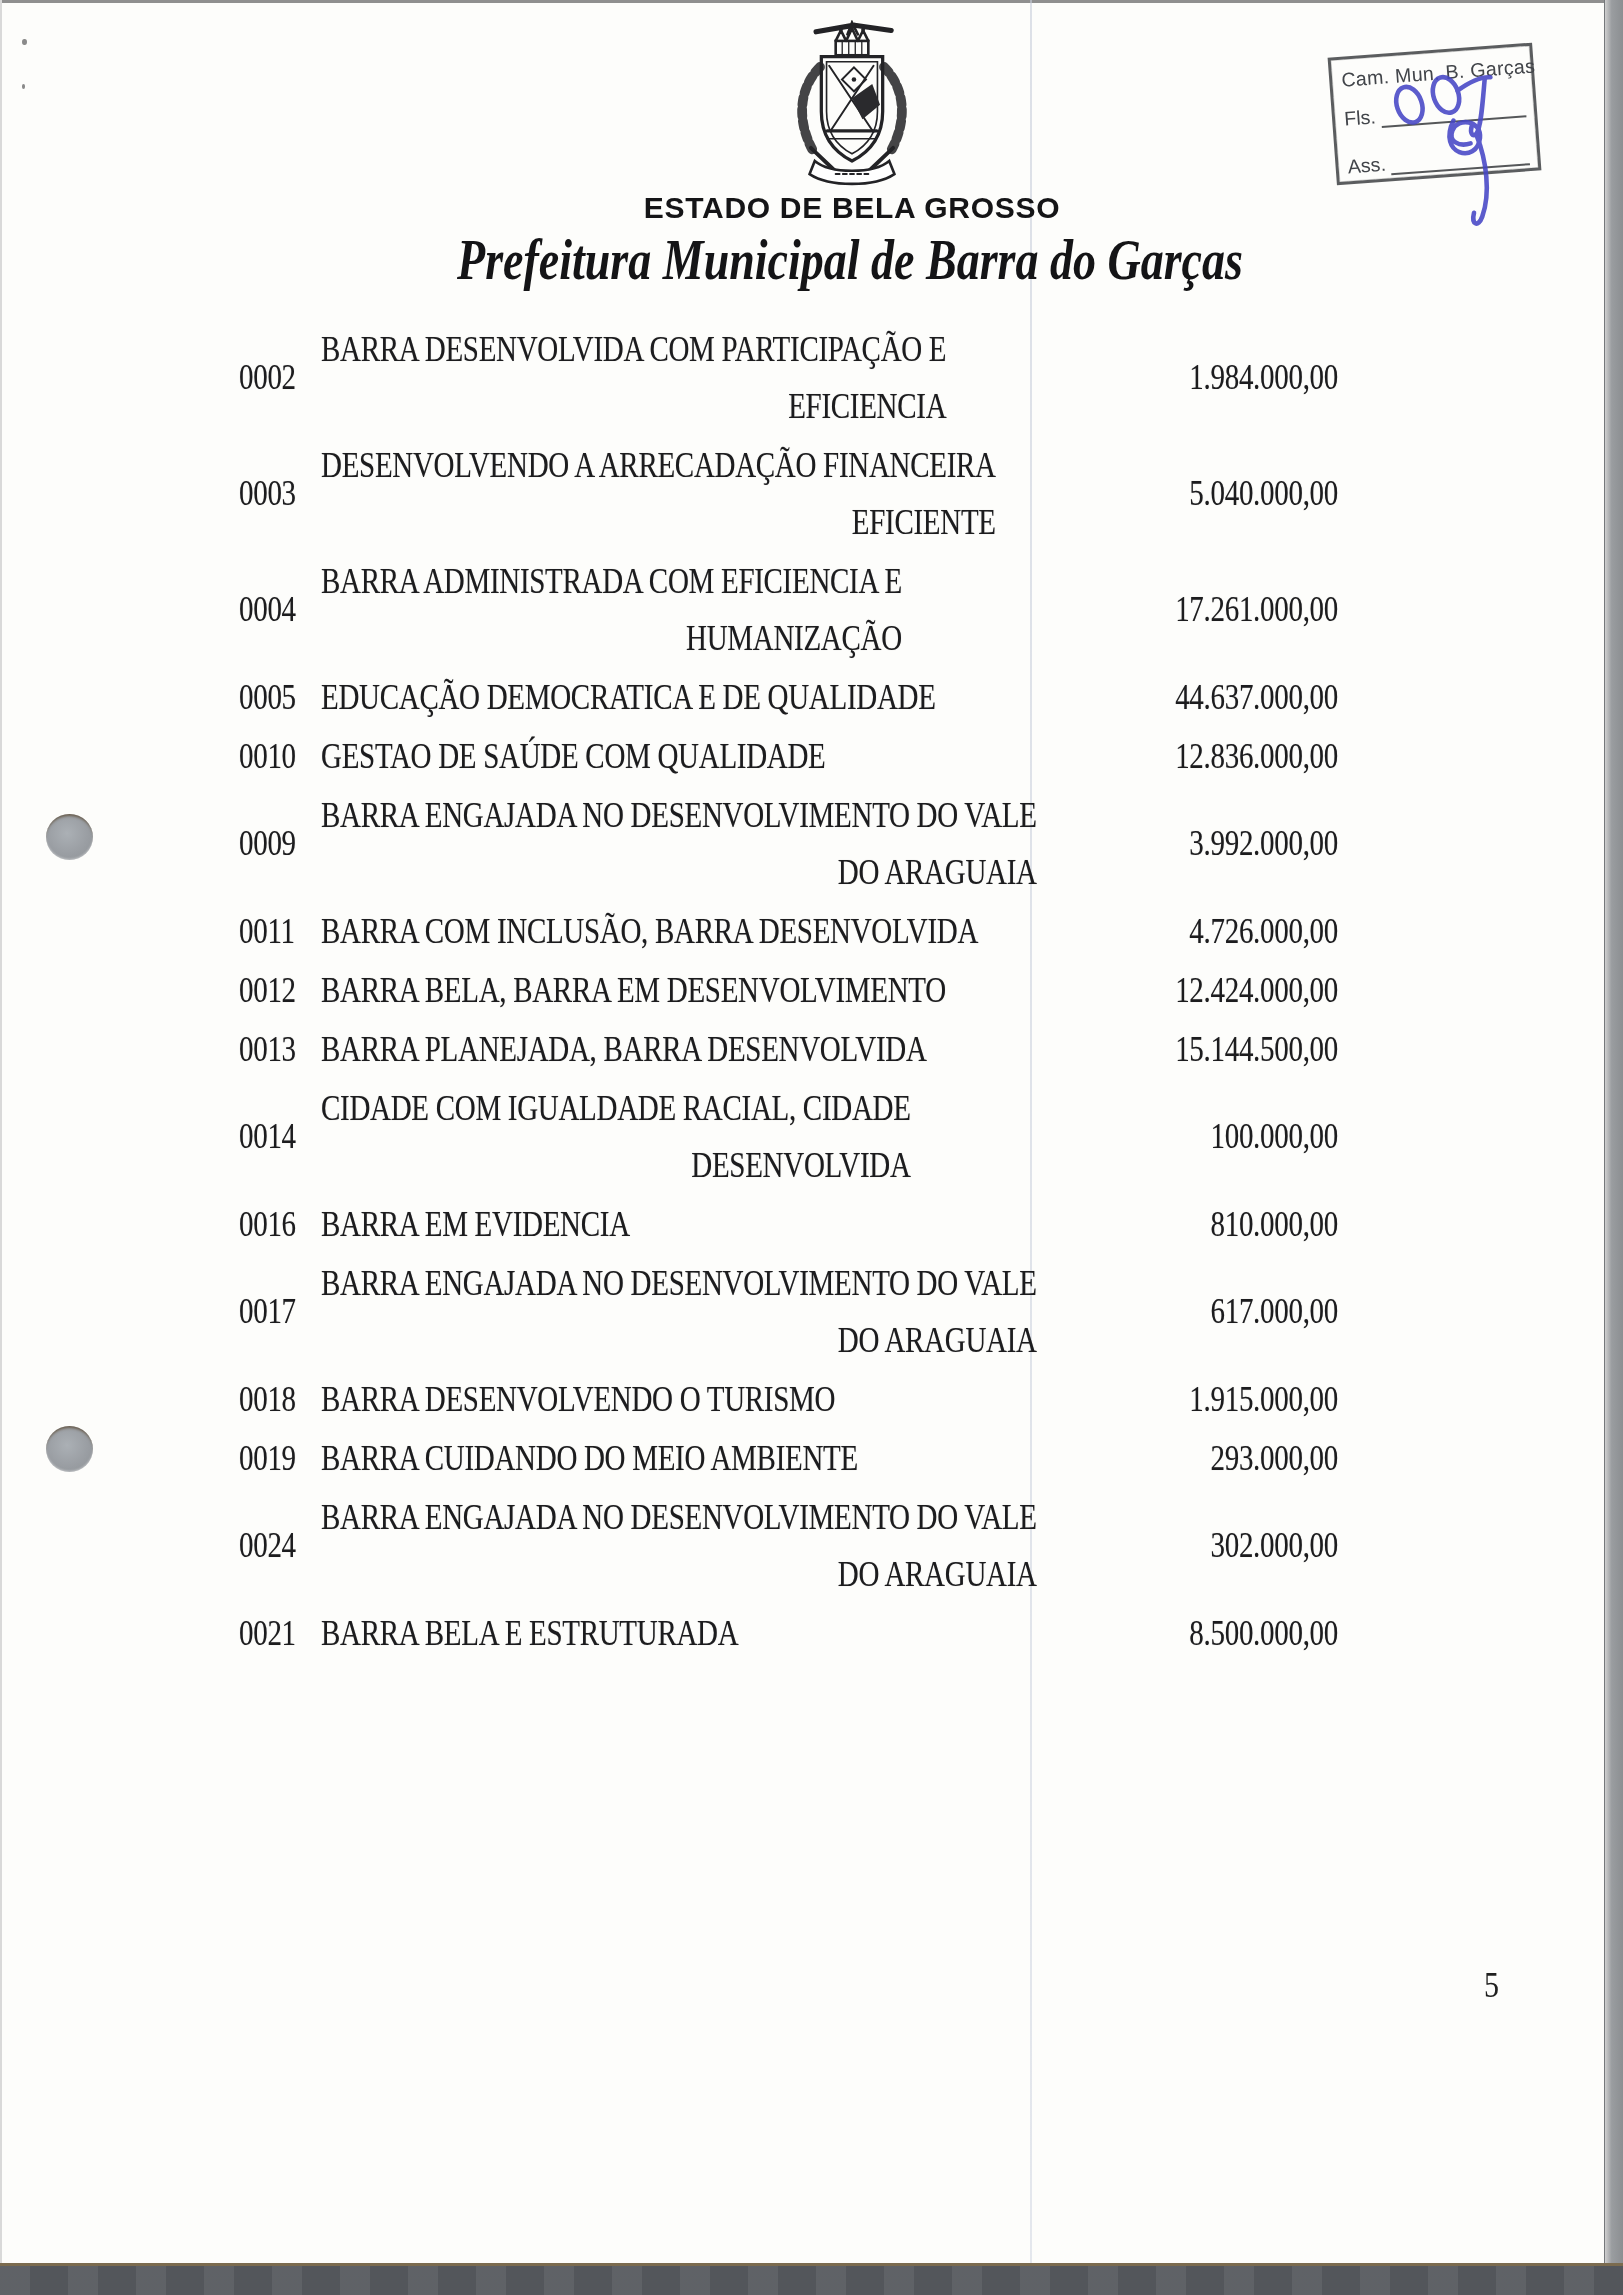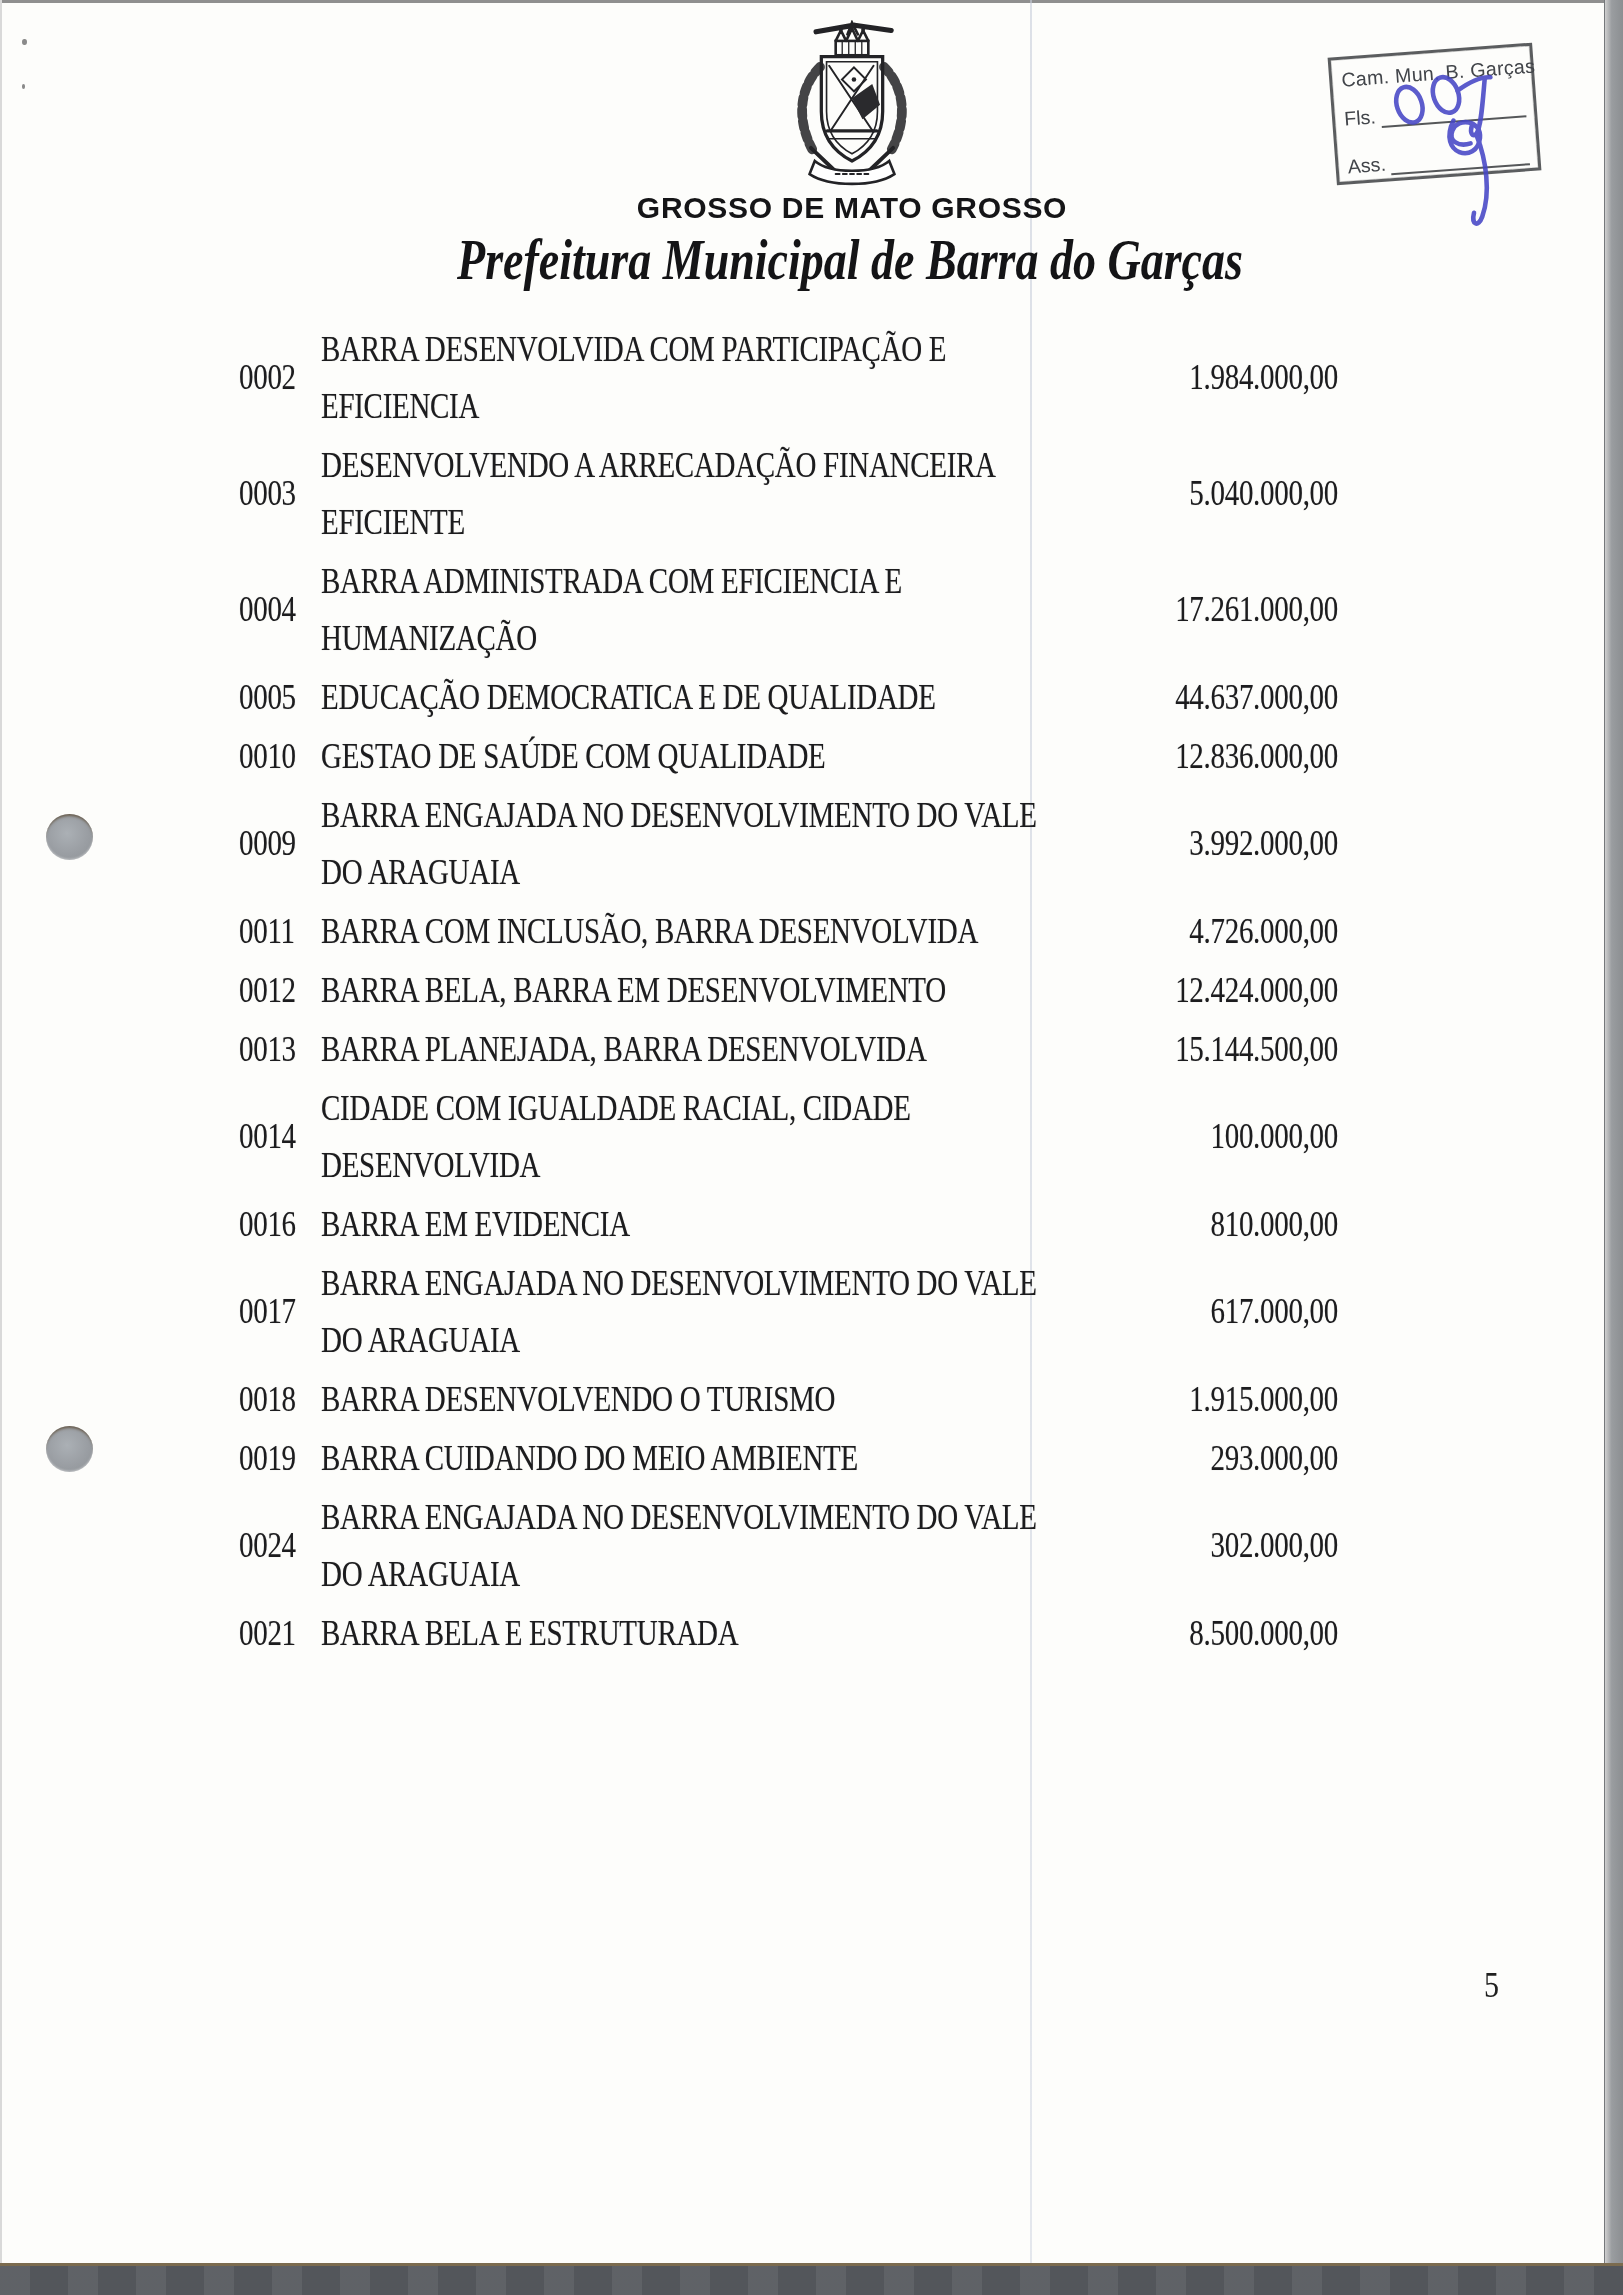--- a/index.html
+++ b/index.html
@@ -52,21 +52,21 @@
   .stamp-l1{position:absolute;top:9.2px;left:9.2px;font-size:19.6px;letter-spacing:0.3px;white-space:nowrap;}
   .stamp-row{position:absolute;left:9.2px;right:7.9px;display:flex;align-items:flex-end;}
   .stamp-row .lbl{font-size:19.6px;}
   .stamp-row .sline{flex:1;border-bottom:2.6px solid rgba(55,57,60,.85);margin-left:5.2px;height:19.6px;}
   .stamp-fls{top:48px;}
   .stamp-ass{top:96px;}
   .handwriting{position:absolute;left:1321px;top:33px;transform:rotate(-5deg);transform-origin:center;}
 
   
   .ptable{position:absolute;left:0;top:320px;width:1623px;}
-  .prow{position:relative;}
+  .prow{position:relative;text-align:right;}
   .prow.h1{height:59px;font-family:Liberation Serif, serif;}
   .prow.h2{height:116px;}
   .cell{position:absolute;top:50%;font-size:29px;letter-spacing:-0.3px;color:#1c1c1e;
     text-shadow:0 0 0.7px rgba(20,20,20,.35);}
   .code{left:239px;transform:translateY(-50%) scaleY(1.2);}
   .desc{left:321px;transform:translateY(-50%) scaleY(1.2);line-height:47px;}
   .desc .dline{white-space:nowrap;}
   .value{right:285px;transform:translateY(-50%) scaleY(1.2);white-space:nowrap;}
 
   .page-number{position:absolute;left:1484px;top:1968px;font-size:30px;
@@ -113,21 +113,21 @@
       <rect x="85" y="78" width="26" height="26" transform="rotate(45 98 91)" stroke-width="3"></rect>
       <circle cx="98" cy="91" r="3.5" fill="#232326" stroke="none"></circle>
       <path d="M95,120 L126,98 L138,130 L111,152 z" fill="#2a2a2d" stroke="none"></path>
       <path d="M57,170 h76" stroke-width="5"></path>
       <path d="M57,182 h74" stroke-width="2.5"></path>
 
       <path d="M38,216 C 62,236 128,236 152,216 L160,236 C 130,256 60,256 30,236 z" fill="#ffffff" stroke-width="4"></path>
       <path d="M70,236 h50" stroke-width="3" stroke-dasharray="6 5"></path>
     </svg>
   </div>
-  <div class="state-line">GROSSO DE MATO GROSSO</div>
+  <div class="state-line">ESTADO DE BELA GROSSO</div>
   <div class="main-title">Prefeitura Municipal de Barra do Garças</div>
 
   <div class="stamp">
     <div class="stamp-l1">Cam. Mun. B. Garças</div>
     <div class="stamp-row stamp-fls">
       <span class="lbl">Fls.</span>
       <span class="sline"></span>
     </div>
     <div class="stamp-row stamp-ass">
       <span class="lbl">Ass.</span>

